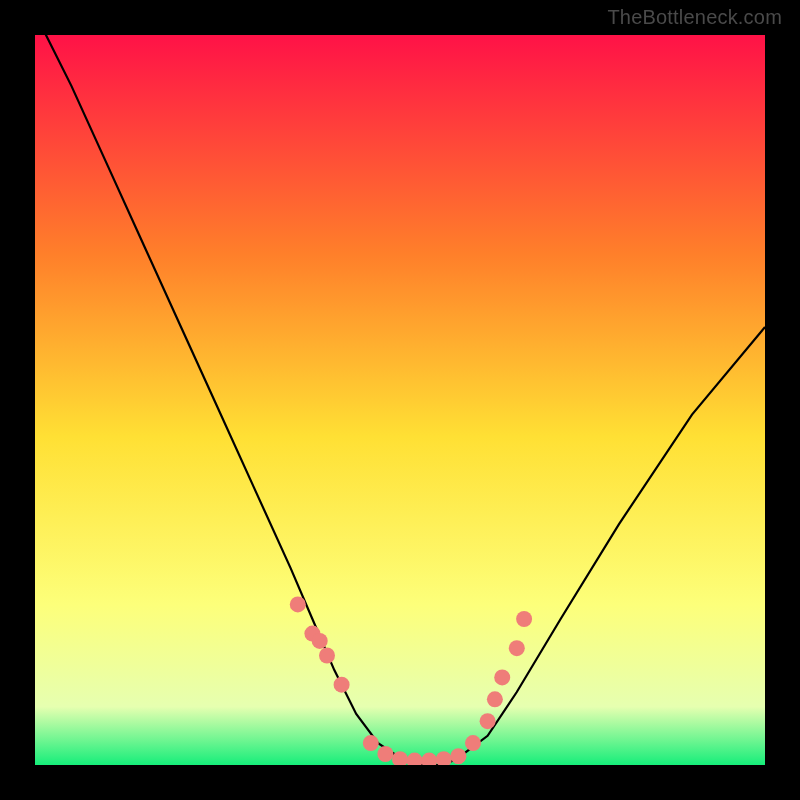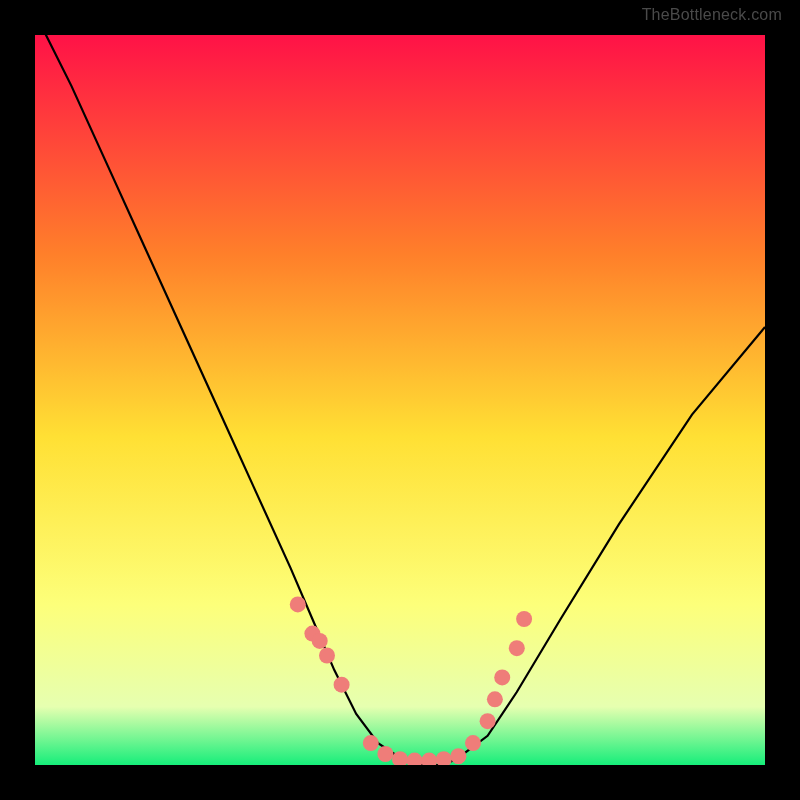--- a/index.html
+++ b/index.html
@@ -17,21 +17,21 @@
     left: 0;
     width: 800px;
     height: 800px;
     background: #000;
   }
   .watermark {
     position: absolute;
     top: 6px;
     right: 18px;
     color: #4a4a4a;
-    font-size: 16px;
+    font-size: 20px;
     letter-spacing: 0.2px;
     font-weight: 500;
     text-align: center;
   }
   .plot-wrap {
     position: absolute;
     left: 35px;
     top: 35px;
     width: 730px;
     height: 730px;

